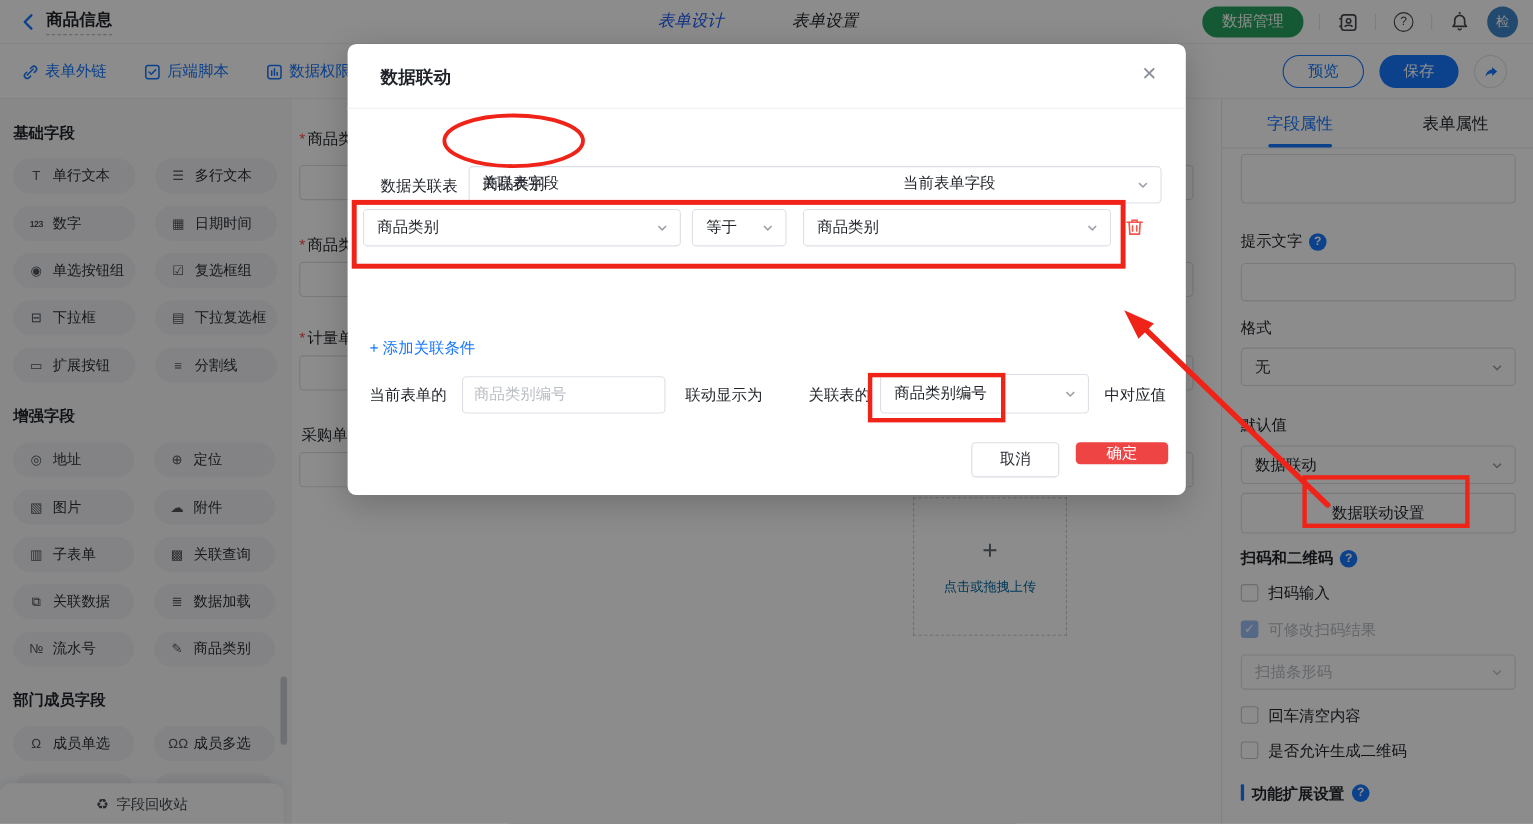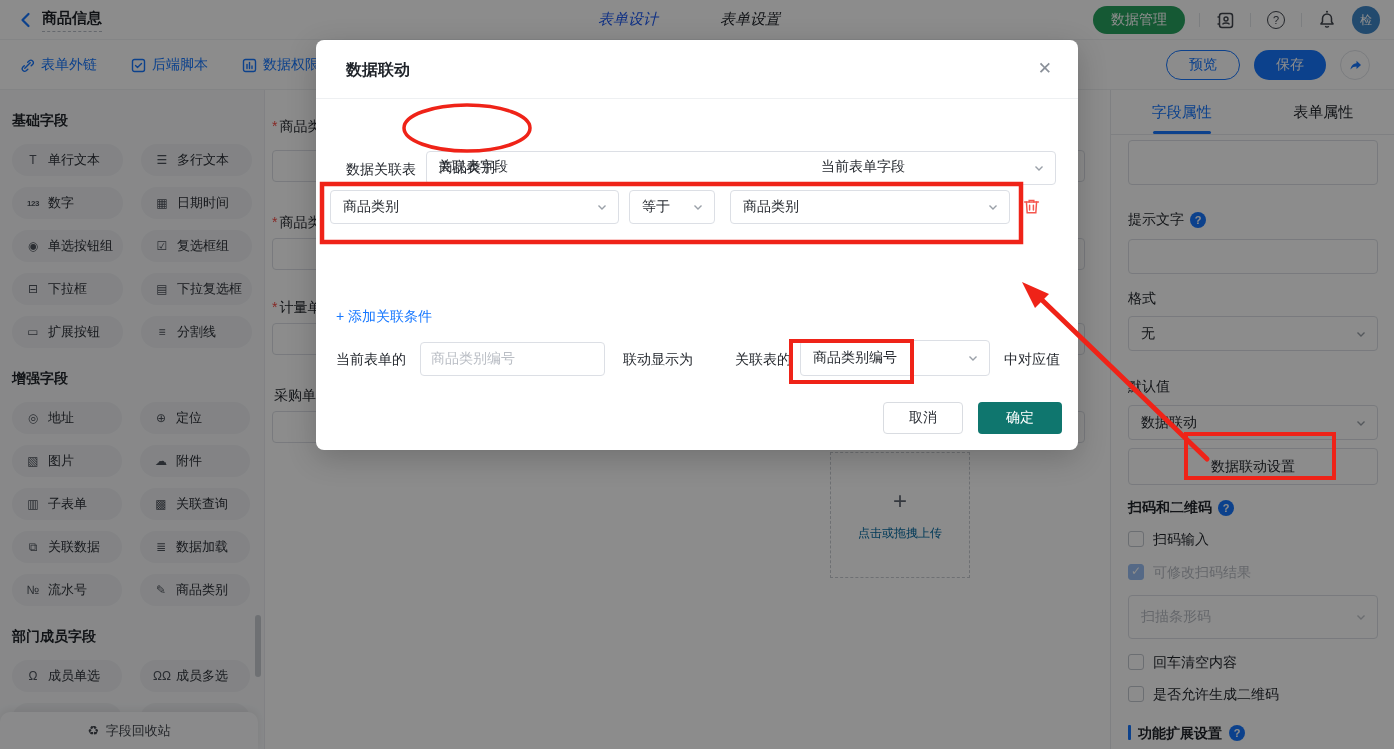--- a/index.html
+++ b/index.html
@@ -108,21 +108,21 @@
   .modal-close { position:absolute; right:26px; top:18px; font-size:17px; color:#8a9099; cursor:pointer; }
   .modal-divider { position:absolute; left:0; top:58px; width:762px; height:1px; background:#eef0f2; }
   .m-label { position:absolute; font-size:14px; color:#1f2329; white-space:nowrap; }
   .m-sel { position:absolute; height:34px; }
   .m-col-head { position:absolute; top:118px; font-size:14px; color:#1f2329; }
   .link-blue { position:absolute; color:#1677ff; font-size:14px; cursor:pointer; white-space:nowrap; }
   .m-input { position:absolute; height:34px; border:1px solid #dcdfe5; border-radius:4px;
              font-size:14px; padding:0 10px; color:#b9bdc4; background:#fff; }
   .btn-cancel { position:absolute; left:567px; top:362px; width:80px; height:32px; background:#fff;
                 border:1px solid #d9dce1; border-radius:4px; font-size:14px; color:#2b2f36; cursor:pointer; }
-  .btn-ok { position:absolute; left:662px; top:362px; width:84px; height:32px; background:#0f766e;
+  .btn-ok { position:absolute; left:662px; top:362px; width:84px; height:20px; background:#ef4444;
             border:none; border-radius:4px; font-size:14px; color:#fff; cursor:pointer; }
   .trash { position:absolute; left:706px; top:157px; cursor:pointer; }
 
   .annotations { position:absolute; inset:0; z-index:70; pointer-events:none; }
 </style>
 </head>
 <body>
 
 <header class="topbar">
   <div class="back-btn">
@@ -366,21 +366,21 @@
       <span class="help-badge">?</span>
     </div>
     <div class="cb-row" style="margin-top:14px">
       <span class="cb"></span>
       <span>扫码输入</span>
     </div>
     <div class="cb-row disabled" style="margin-top:15px">
       <span class="cb checked"></span>
       <span>可修改扫码结果</span>
     </div>
-    <div class="sel disabled" style="width:250px;height:44px;margin-top:13px">
+    <div class="sel disabled" style="width:250px;height:32px;margin-top:13px">
       <span class="sel-text">扫描条形码</span>
       <svg class="chev" width="12" height="12" viewBox="0 0 12 12">
           <polyline points="2.5,4.5 6,8 9.5,4.5" fill="none" stroke="#c3c7cd" stroke-width="1.4"></polyline>
         </svg>
     </div>
     <div class="cb-row" style="margin-top:15px">
       <span class="cb"></span>
       <span>回车清空内容</span>
     </div>
     <div class="cb-row" style="margin-top:14px">

